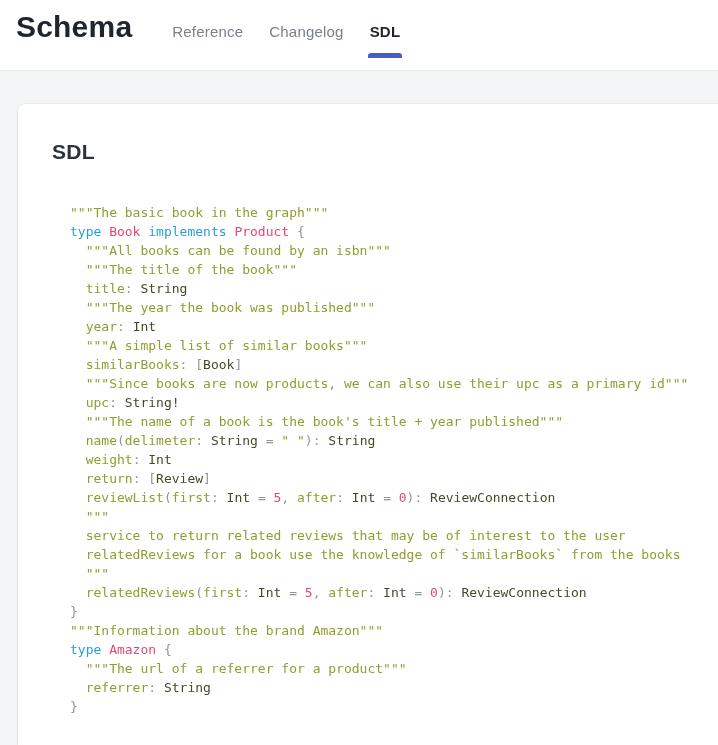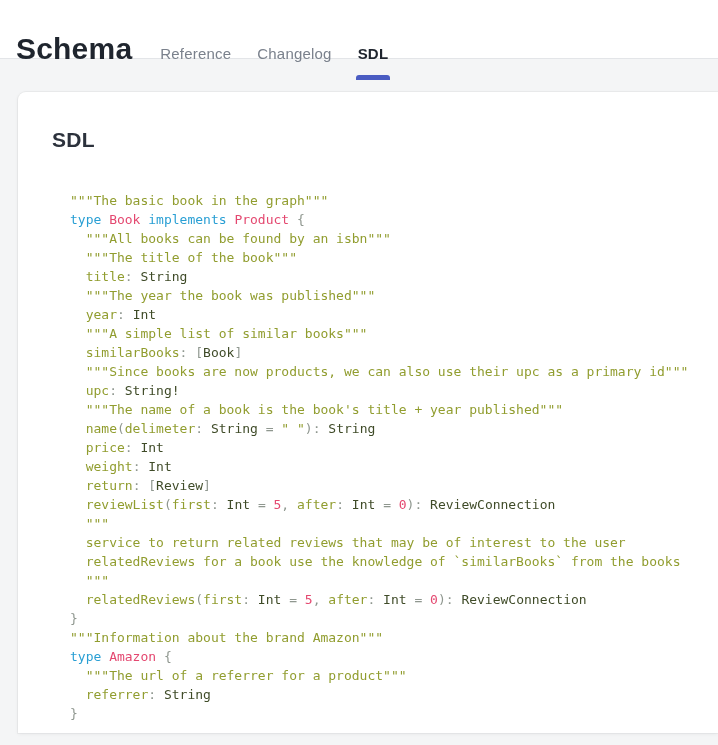--- a/index.html
+++ b/index.html
@@ -1,29 +1,29 @@
 <!DOCTYPE html>
 <html style="--accent: #4a5cc2; --page_bg: #f4f5f6; --header_divider: #e3e5e8; --title_text: #1f252e; --tab_inactive: #7a818c; --tab_active: #1f252e; --card_heading: #2c323c; --code_doc: #919d2f; --code_field: #919d2f; --code_keyword: #299fd4; --code_classname: #e44870; --code_type: #3f4b28; --code_punctuation: #8f978f; --code_number: #e44870;"><head>
 <meta charset="utf-8">
 <style>
   * { margin:0; padding:0; box-sizing:border-box; }
   html,body { width:718px; height:745px; overflow:hidden; background:var(--page_bg,#f4f5f6);
               font-family:"Liberation Sans", sans-serif; }
 
   
   .header {
-    position:relative; height:59px; background:#fff;
+    position:relative; height:71px; background:#fff;
     border-bottom:1px solid var(--header_divider,#e3e5e8);
-    display:flex; align-items:baseline; padding:32px 16px 0 16px;
+    display:flex; align-items:baseline; padding:10px 16px 0 16px;
   }
   .page-title {
     font-size:30px; font-weight:700; color:var(--title_text,#1f252e);
     letter-spacing:0.2px; line-height:34px;
   }
-  .tabs { display:flex; margin-left:28px; gap:26px; align-items:baseline; }
+  .tabs { display:flex; margin-left:40px; gap:26px; align-items:baseline; }
   .tab {
     position:relative; font-size:15px; color:var(--tab_inactive,#7a818c);
     line-height:18px; cursor:pointer; letter-spacing:0.2px;
   }
   .tab.active { color:var(--tab_active,#1f252e); font-weight:700; }
   .tab-indicator {
     position:absolute; top:30px; left:-2px; right:-2px; height:5px;
     background:var(--accent,#4a5cc2); border-radius:3px 3px 0 0;
   }
 
@@ -80,21 +80,20 @@
         <div class="code-line"><span class="tok-pln">  </span><span class="tok-doc">"""The title of the book"""</span></div>
         <div class="code-line"><span class="tok-pln">  </span><span class="tok-fld">title</span><span class="tok-pun">:</span><span class="tok-pln"> </span><span class="tok-typ">String</span></div>
         <div class="code-line"><span class="tok-pln">  </span><span class="tok-doc">"""The year the book was published"""</span></div>
         <div class="code-line"><span class="tok-pln">  </span><span class="tok-fld">year</span><span class="tok-pun">:</span><span class="tok-pln"> </span><span class="tok-typ">Int</span></div>
         <div class="code-line"><span class="tok-pln">  </span><span class="tok-doc">"""A simple list of similar books"""</span></div>
         <div class="code-line"><span class="tok-pln">  </span><span class="tok-fld">similarBooks</span><span class="tok-pun">:</span><span class="tok-pln"> </span><span class="tok-pun">[</span><span class="tok-typ">Book</span><span class="tok-pun">]</span></div>
         <div class="code-line"><span class="tok-pln">  </span><span class="tok-doc">"""Since books are now products, we can also use their upc as a primary id"""</span></div>
         <div class="code-line"><span class="tok-pln">  </span><span class="tok-fld">upc</span><span class="tok-pun">:</span><span class="tok-pln"> </span><span class="tok-typ">String!</span></div>
         <div class="code-line"><span class="tok-pln">  </span><span class="tok-doc">"""The name of a book is the book's title + year published"""</span></div>
         <div class="code-line"><span class="tok-pln">  </span><span class="tok-fld">name</span><span class="tok-pun">(</span><span class="tok-fld">delimeter</span><span class="tok-pun">:</span><span class="tok-pln"> </span><span class="tok-typ">String</span><span class="tok-pln"> </span><span class="tok-pun">=</span><span class="tok-pln"> </span><span class="tok-doc">" "</span><span class="tok-pun">):</span><span class="tok-pln"> </span><span class="tok-typ">String</span></div>
-        <div class="code-line"><span class="tok-pln">  </span><span class="tok-fld">price</span><span class="tok-pun">:</span><span class="tok-pln"> </span><span class="tok-typ">Int</span></div>
         <div class="code-line"><span class="tok-pln">  </span><span class="tok-fld">weight</span><span class="tok-pun">:</span><span class="tok-pln"> </span><span class="tok-typ">Int</span></div>
         <div class="code-line"><span class="tok-pln">  </span><span class="tok-fld">return</span><span class="tok-pun">:</span><span class="tok-pln"> </span><span class="tok-pun">[</span><span class="tok-typ">Review</span><span class="tok-pun">]</span></div>
         <div class="code-line"><span class="tok-pln">  </span><span class="tok-fld">reviewList</span><span class="tok-pun">(</span><span class="tok-fld">first</span><span class="tok-pun">:</span><span class="tok-pln"> </span><span class="tok-typ">Int</span><span class="tok-pln"> </span><span class="tok-pun">=</span><span class="tok-pln"> </span><span class="tok-num">5</span><span class="tok-pun">,</span><span class="tok-pln"> </span><span class="tok-fld">after</span><span class="tok-pun">:</span><span class="tok-pln"> </span><span class="tok-typ">Int</span><span class="tok-pln"> </span><span class="tok-pun">=</span><span class="tok-pln"> </span><span class="tok-num">0</span><span class="tok-pun">):</span><span class="tok-pln"> </span><span class="tok-typ">ReviewConnection</span></div>
         <div class="code-line"><span class="tok-pln">  </span><span class="tok-doc">"""</span></div>
         <div class="code-line"><span class="tok-pln">  </span><span class="tok-doc">service to return related reviews that may be of interest to the user</span></div>
         <div class="code-line"><span class="tok-pln">  </span><span class="tok-doc">relatedReviews for a book use the knowledge of `similarBooks` from the books</span></div>
         <div class="code-line"><span class="tok-pln">  </span><span class="tok-doc">"""</span></div>
         <div class="code-line"><span class="tok-pln">  </span><span class="tok-fld">relatedReviews</span><span class="tok-pun">(</span><span class="tok-fld">first</span><span class="tok-pun">:</span><span class="tok-pln"> </span><span class="tok-typ">Int</span><span class="tok-pln"> </span><span class="tok-pun">=</span><span class="tok-pln"> </span><span class="tok-num">5</span><span class="tok-pun">,</span><span class="tok-pln"> </span><span class="tok-fld">after</span><span class="tok-pun">:</span><span class="tok-pln"> </span><span class="tok-typ">Int</span><span class="tok-pln"> </span><span class="tok-pun">=</span><span class="tok-pln"> </span><span class="tok-num">0</span><span class="tok-pun">):</span><span class="tok-pln"> </span><span class="tok-typ">ReviewConnection</span></div>
         <div class="code-line"><span class="tok-pun">}</span></div>
         <div class="code-line"><span class="tok-doc">"""Information about the brand Amazon"""</span></div>

